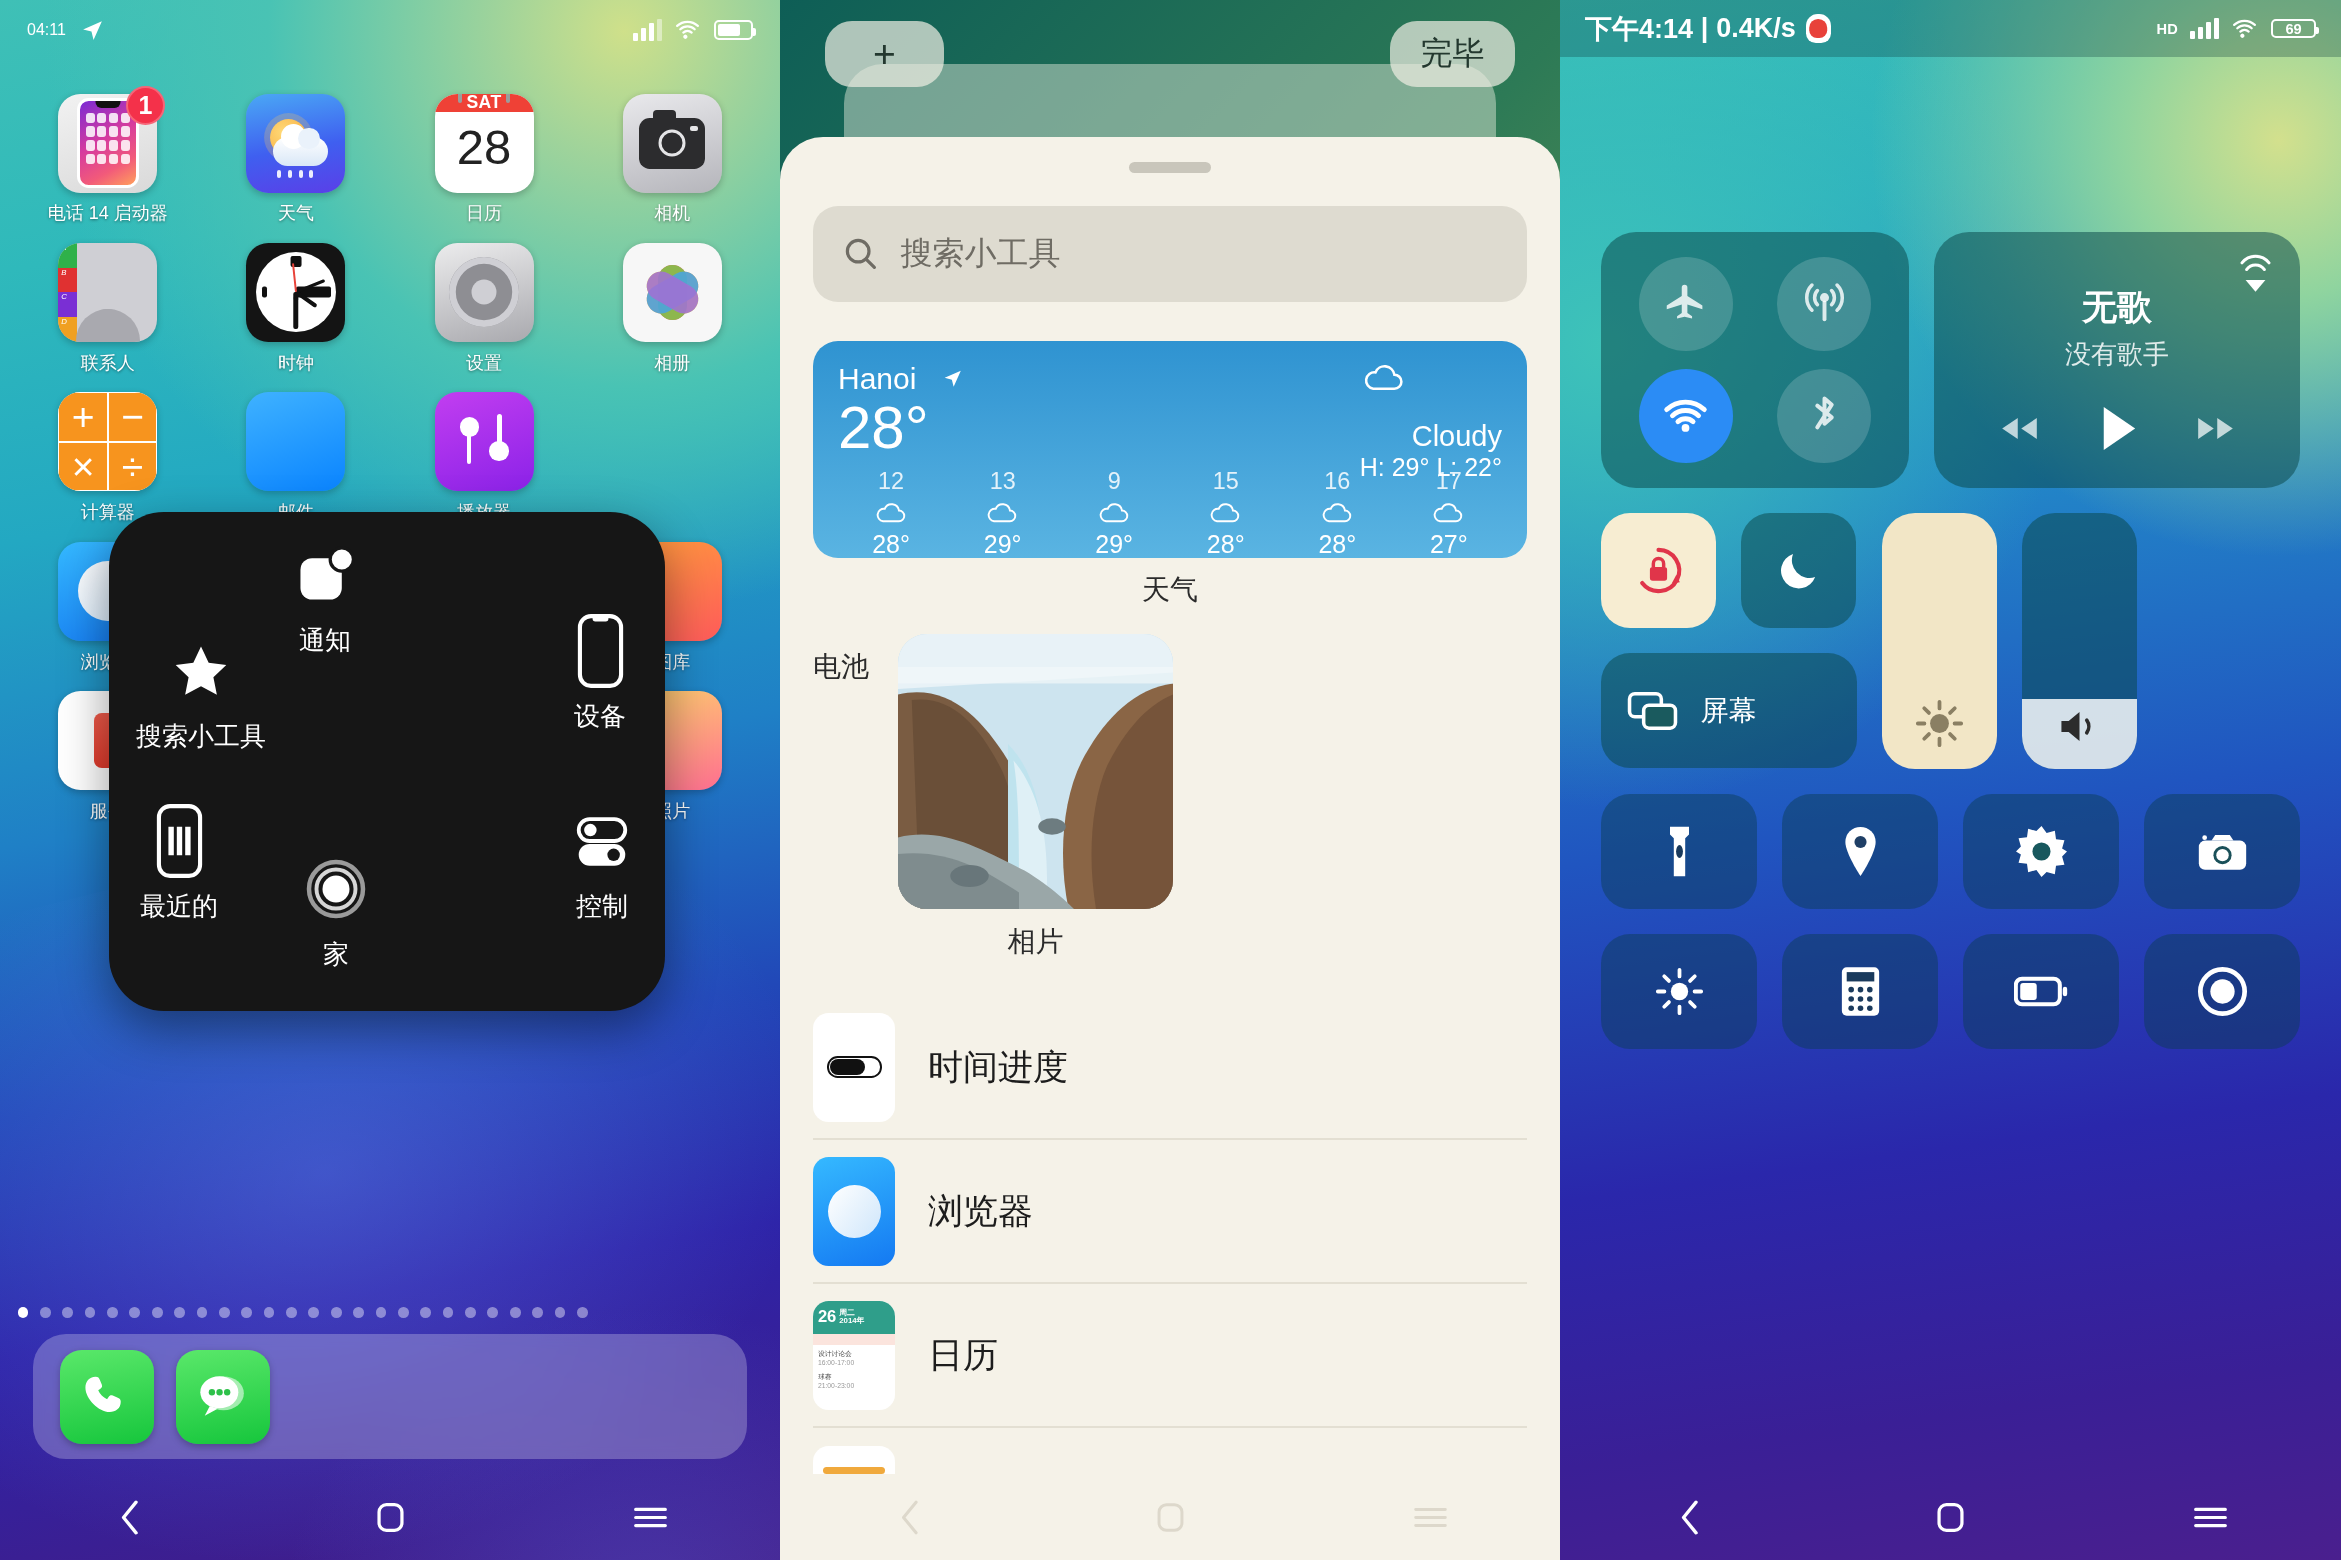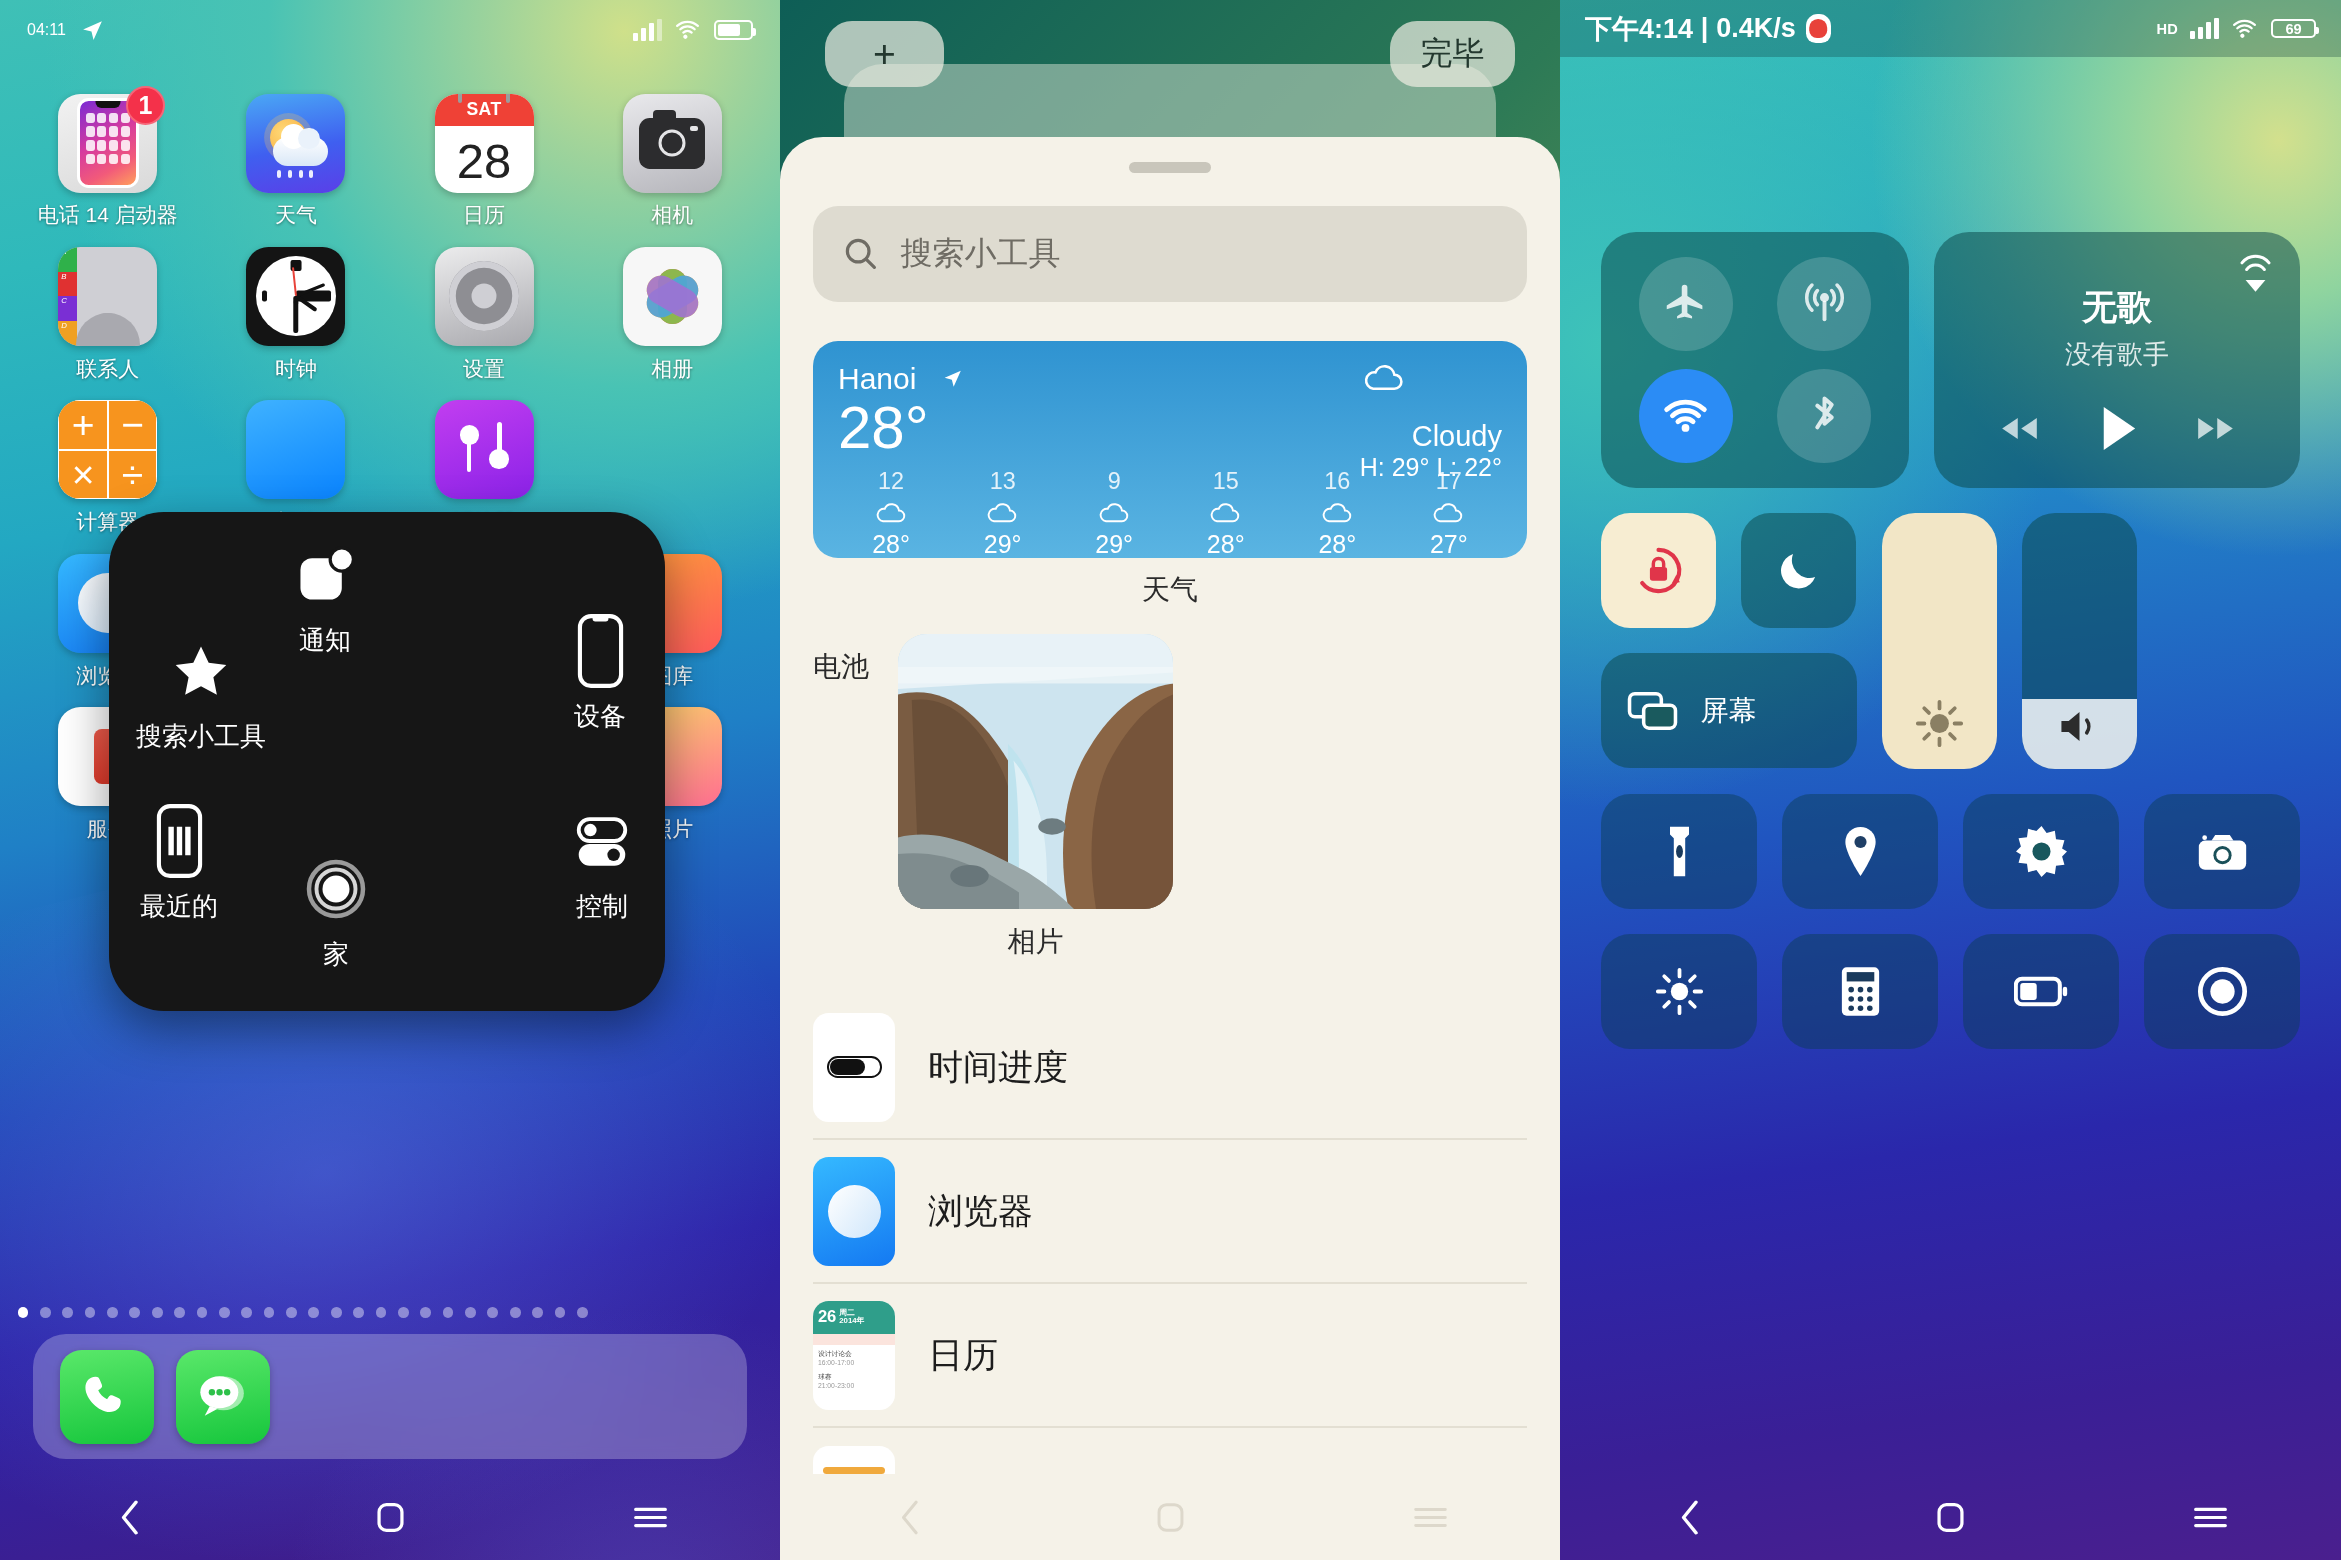--- a/index.html
+++ b/index.html
@@ -47,21 +47,21 @@
 
   .batt { width: 39px; height: 19.5px; border: 2.3px solid #fff; border-radius: 4.9px; position: relative; }
   .batt::after { content:""; position:absolute; right:-4.9px; top:5.9px; width:2.9px; height:7.8px; background:#fff; border-radius:0 2px 2px 0; }
   .batt > i { position:absolute; left:2px; top:2px; bottom:2px; background:#fff; border-radius:2px; display:block; }
 
   .appgrid { position: absolute; left: 0; top: 76px; width: 100%; padding: 0 13.7px; }
   .approw { display: flex; }
   .appcell { width: 25%; display: flex; flex-direction: column; align-items: center; padding-top: 17.6px; }
   .appicon { width: 99px; height: 99px; border-radius: 22.4px; position: relative;
              box-shadow: 0 2.9px 7.8px rgba(0,0,0,.22); overflow: hidden; }
-  .applabel { margin-top: 8.8px; font-size: 21px; color: #fff; text-shadow: 0 1px 2.9px rgba(0,0,0,.45); white-space: nowrap; }
+  .applabel { margin-top: 8.8px; font-size: 18px; color: #fff; text-shadow: 0 1px 2.9px rgba(0,0,0,.45); white-space: nowrap; }
   .badge { position: absolute; right: -7.8px; top: -7.8px; min-width: 39px; height: 39px; border-radius: 19.5px;
            background: #f4314a; color: #fff; font-size: 25px; font-weight: 600;
            display: flex; align-items: center; justify-content: center; border: 2.9px solid rgba(255,255,255,.25); z-index: 3; }
   .iconwrap { position: relative; }
 
   
   .ic-launcher { background: linear-gradient(160deg,#f2f2f2,#d9d9d9); display:flex; align-items:center; justify-content:center; }
   .ic-launcher .phone { width: 62px; height: 90px; border-radius: 11.7px; border: 3.9px solid #fff;
         background: linear-gradient(150deg,#7b2bd4,#d63b9e 45%,#f25a7a 75%,#ffa05c); position: relative; overflow:hidden; }
   .ic-launcher .phone::before { content:""; position:absolute; left:50%; top:0; transform:translateX(-50%); width:25px; height:6.8px; background:#111; border-radius:0 0 5.9px 5.9px; }
@@ -72,21 +72,21 @@
   .ic-weather .sun { position:absolute; left:23.4px; top:25px; width:37px; height:37px; border-radius:50%;
         background: radial-gradient(circle at 35% 35%, #ffd977, #f7a93b); box-shadow: 0 0 0 5.9px rgba(255,200,90,.25); }
   .ic-weather .cloud { position:absolute; left:27px; top:43px; width:55px; height:29px; border-radius:15.6px;
         background: linear-gradient(180deg,#ffffff,#d9e7f7); }
   .ic-weather .cloud::before { content:""; position:absolute; left:7.8px; top:-12.7px; width:25px; height:25px; border-radius:50%; background:#fff; }
   .ic-weather .cloud::after { content:""; position:absolute; left:25px; top:-8.8px; width:21.5px; height:21.5px; border-radius:50%; background:#eaf2fb; }
   .ic-weather .rain { position:absolute; left:31px; top:76px; display:flex; gap:6.8px; }
   .ic-weather .rain i { width:3.9px; height:8.8px; border-radius:2px; background:rgba(255,255,255,.9); display:block; }
 
   .ic-cal { background:#fff; }
-  .ic-cal .top { height: 32px; background:#ef4136; color:#fff; font-size:17.6px; font-weight:700;
+  .ic-cal .top { height: 18px; background:#ef4136; color:#fff; font-size:17.6px; font-weight:700;
                  display:flex; align-items:center; justify-content:center; letter-spacing:0.5px; }
   .ic-cal .num { height: 71px; display:flex; align-items:center; justify-content:center;
                  font-size:49px; font-weight:400; color:#222; }
   .ic-cal .ring { position:absolute; top:-3.9px; width:3.9px; height:13.7px; background:#9c9c9c; border-radius:2px; }
 
   .ic-camera { background: linear-gradient(165deg,#e9e9ec,#b5b5bb); display:flex; align-items:center; justify-content:center; }
   .ic-camera .body { width:66px; height:51px; border-radius:10.7px; background:#2c2c2e; position:relative; }
   .ic-camera .body::before { content:""; position:absolute; left:13.7px; top:-7.8px; width:23.4px; height:8.8px; background:#2c2c2e; border-radius:3.9px 3.9px 0 0; }
   .ic-camera .lens { position:absolute; left:50%; top:50%; transform:translate(-50%,-50%); width:27px; height:27px;
         border-radius:50%; border:3.9px solid #e5e5e7; }

